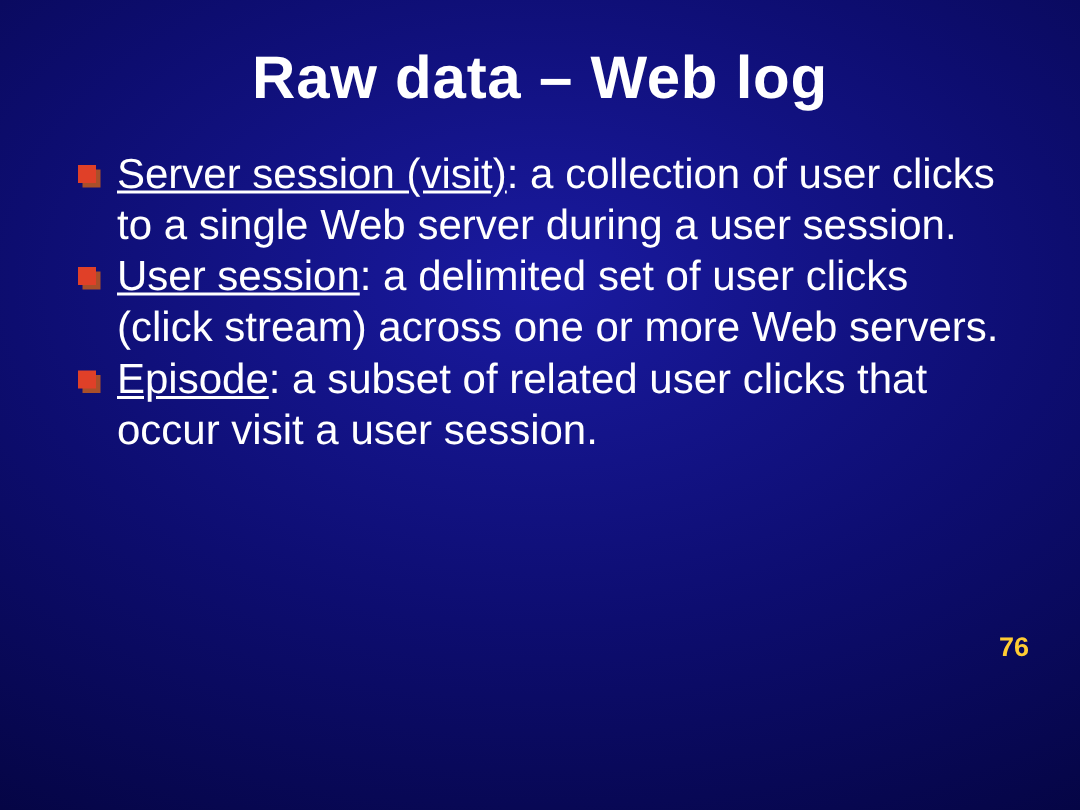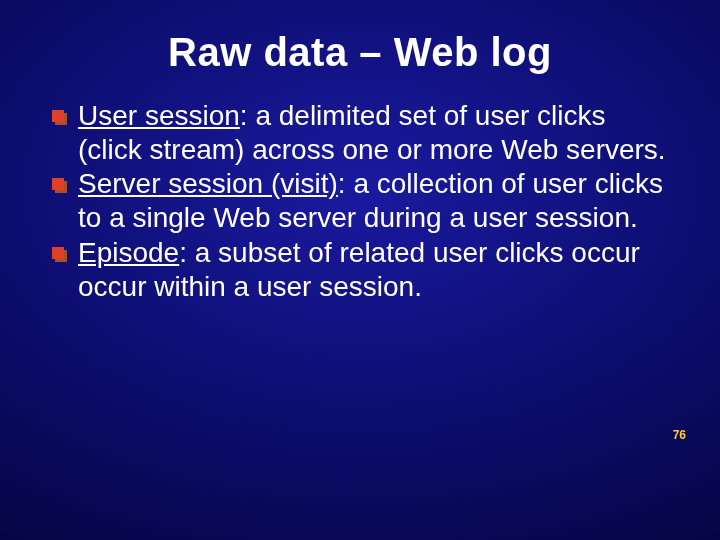--- a/index.html
+++ b/index.html
@@ -63,55 +63,55 @@
     background: #e04028;
   }
   .term {
     text-decoration: underline;
   }
   .pagenum {
     position: absolute;
     right: 34px;
     bottom: 14px;
     color: #ffcc33;
-    font-size: 12px;
+    font-size: 18px;
     font-weight: bold;
   }
 </style>
 </head>
 <body>
 
 <div class="slide">
 
   <div class="title">Raw data – Web log</div>
 
   <div class="body">
 
 
     <div class="item">
       <span class="bullet">
           <span class="sq-back"></span>
           <span class="sq-front"></span>
         </span>
+      <span class="term">Server session (visit)</span><span>: a collection of user clicks to a single Web server during a user session.</span>
+    </div>
+
+    <div class="item">
+      <span class="bullet">
+          <span class="sq-back"></span>
+          <span class="sq-front"></span>
+        </span>
       <span class="term">User session</span><span>: a delimited set of user clicks (click stream) across one or more Web servers.</span>
     </div>
 
     <div class="item">
       <span class="bullet">
           <span class="sq-back"></span>
           <span class="sq-front"></span>
         </span>
-      <span class="term">Server session (visit)</span><span>: a collection of user clicks to a single Web server during a user session.</span>
-    </div>
-
-    <div class="item">
-      <span class="bullet">
-          <span class="sq-back"></span>
-          <span class="sq-front"></span>
-        </span>
-      <span class="term">Episode</span><span>: a subset of related user clicks occur occur within a user session.</span>
+      <span class="term">Episode</span><span>: a subset of related user clicks that occur visit a user session.</span>
     </div>
 
   </div>
 
   <div class="pagenum">76</div>
 
 </div>
 
 </body></html>

